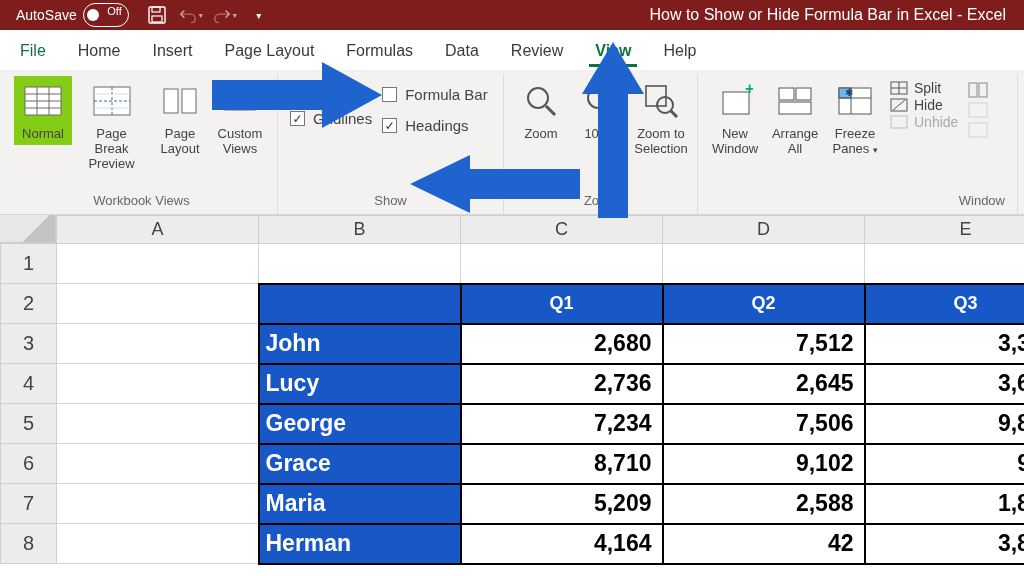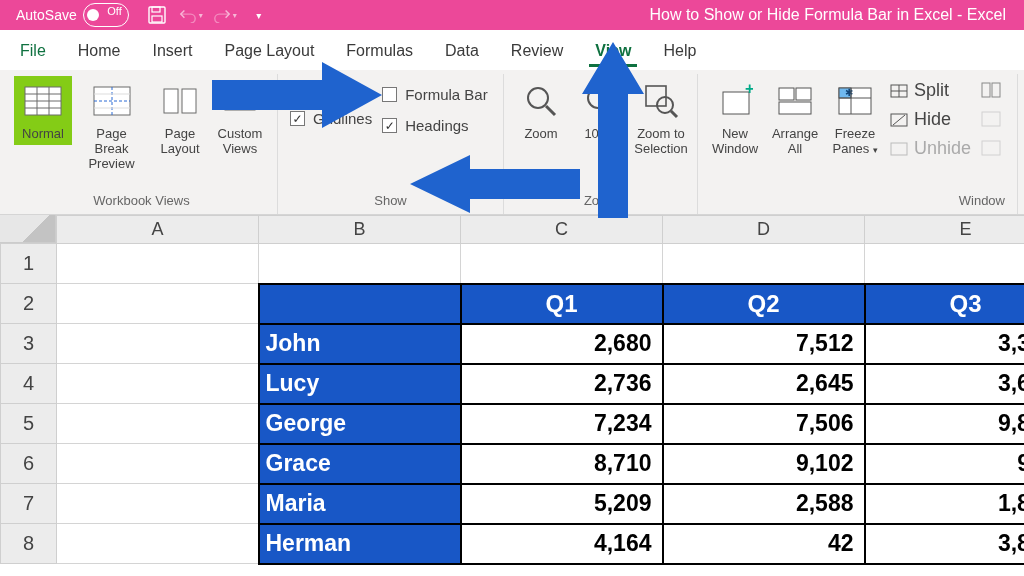--- a/index.html
+++ b/index.html
@@ -8,21 +8,21 @@
     font-size: 14px;
     width: 1024px;
     height: 576px;
     overflow: hidden;
     background: #fff;
     user-select: none;
   }
   
   .titlebar {
     height: 30px;
-    background: #ec4899;
+    background: #7f1d1d;
     color: #fff;
     display: flex;
     align-items: center;
     padding: 0 6px;
   }
   .autosave-wrap { display: flex; align-items: center; gap: 6px; margin: 0 8px 0 10px; }
   .autosave-label { font-size: 14px; }
   .autosave-toggle {
     width: 46px; height: 24px; border: 1.5px solid #fff; border-radius: 20px;
     display: flex; align-items: center; position: relative;
@@ -69,21 +69,21 @@
   .big-btn.active { background: #84cc16; }
 
   .chk-col { display: flex; flex-direction: column; gap: 14px; padding: 10px 4px 0 4px; justify-content: space-between; }
   .chk-row { display: flex; align-items:center; gap:8px; font-size: 15px; color: #444; }
   .chk-box {
     width: 15px; height: 15px; border: 1.5px solid #777; background: #fff;
     display:flex; align-items:center; justify-content:center;
   }
   .chk-box.checked::after { content:"✓"; font-size:12px; color:#333; line-height:1; }
 
-  .win-stack { display:flex; flex-direction: column; gap: 8px; padding: 4px 4px 0 4px; font-size:18px; color:#444;}
+  .win-stack { display:flex; flex-direction: column; gap: 1px; padding: 4px 4px 0 4px; font-size:14px; color:#444;}
   .win-row { display:flex; align-items:center; gap:6px;}
   .win-row.disabled { color:#aaa; }
 
   
   .grid-wrap { position: relative; }
   .selectall {
     position:absolute; left:0; top:0; width:56px; height:28px;
     background: linear-gradient(135deg,#e7e7e7 60%, #c3c3c3 60%);
     border-right:1px solid #ccc; border-bottom:1px solid #ccc;
   }
@@ -91,21 +91,21 @@
   .colhead th, .rowhead {
     background: #ececec; font-weight: 400; color: #444;
     border: 1px solid #cfcfcf;
   }
   .colhead th { height: 28px; font-size:18px; }
   .rowhead { width: 56px; text-align:center; font-size:20px; height: 40px;}
   td.cell { border: 1px solid #d4d4d4; height:40px; }
 
   
   td.blue { background:#1857C6; color:#fff; font-weight:700; }
-  td.hdr { text-align:center; font-size:24px; border:2px solid #000 !important; }
+  td.hdr { text-align:center; font-size:18px; border:2px solid #000 !important; }
   td.name { font-size:23px; padding-left:6px; border:2px solid #000 !important;}
   td.val {
     background:#fff; color:#000; font-size:23px; font-weight:700;
     text-align:right; padding-right:10px; border:2px solid #000 !important;
   }
 
   .corner-wh { width:56px; }
   .col-w { width: 202px; }
 
   

